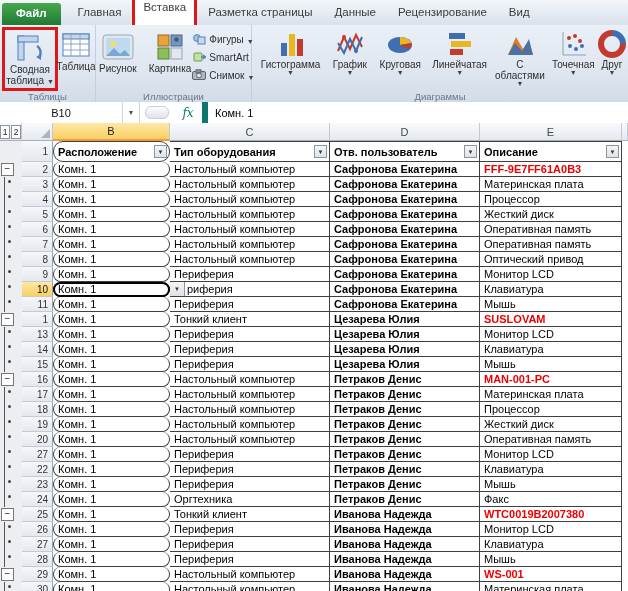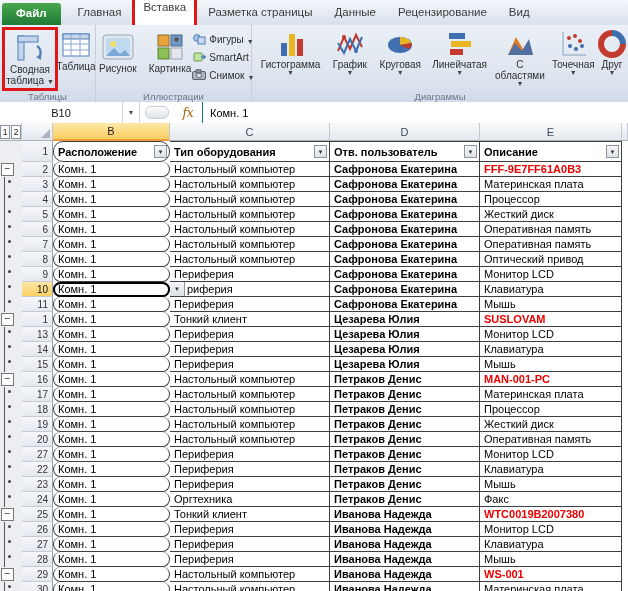--- a/index.html
+++ b/index.html
@@ -41,22 +41,22 @@
   .fbar{position:absolute;top:102px;left:0;width:628px;height:21px;background:#fff;
         border-bottom:1px solid #b9c2ce;display:flex;align-items:stretch;font-size:11px;}
   .namebox{width:122px;display:flex;align-items:center;justify-content:center;color:#111;
            border-right:1px solid #d2d6dc;}
   .namedrop{width:16px;display:flex;align-items:center;justify-content:center;font-size:7px;
             color:#555;border-right:1px solid #d2d6dc;}
   .fxpill{width:34px;display:flex;align-items:center;justify-content:center;}
   .fxpill .pill{width:22px;height:11px;border-radius:6px;background:linear-gradient(#fdfdfd,#dfe3e9);
                 border:1px solid #c9ced6;}
   .fxbtn{width:28px;display:flex;align-items:center;justify-content:center;
-         font-family:"DejaVu Serif",serif;font-style:italic;font-size:12px;color:#a16207;
-         border-right:1px solid #0f766e;}
+         font-family:"DejaVu Serif",serif;font-style:italic;font-size:12px;color:#0f766e;
+         border-right:6px solid #0f766e;}
   .fvalue{flex:1;display:flex;align-items:center;padding-left:7px;color:#000;}
 
   
   .grid{position:absolute;top:123px;left:0;width:628px;}
   .hrow{display:flex;height:18px;}
   .hcell{box-sizing:border-box;background:linear-gradient(#f9fafc,#e4e9ef);
          border-right:1px solid #c3c9d2;border-bottom:1px solid #a7b0bc;
          color:#3e4a59;font-size:11px;display:flex;align-items:center;justify-content:center;}
   .hcell.sel{background:linear-gradient(#fde8a6,#f9cf63);border-bottom:2px solid #ef9a3c;color:#222;}
   .corner-outline{width:22px;gap:1px;}

